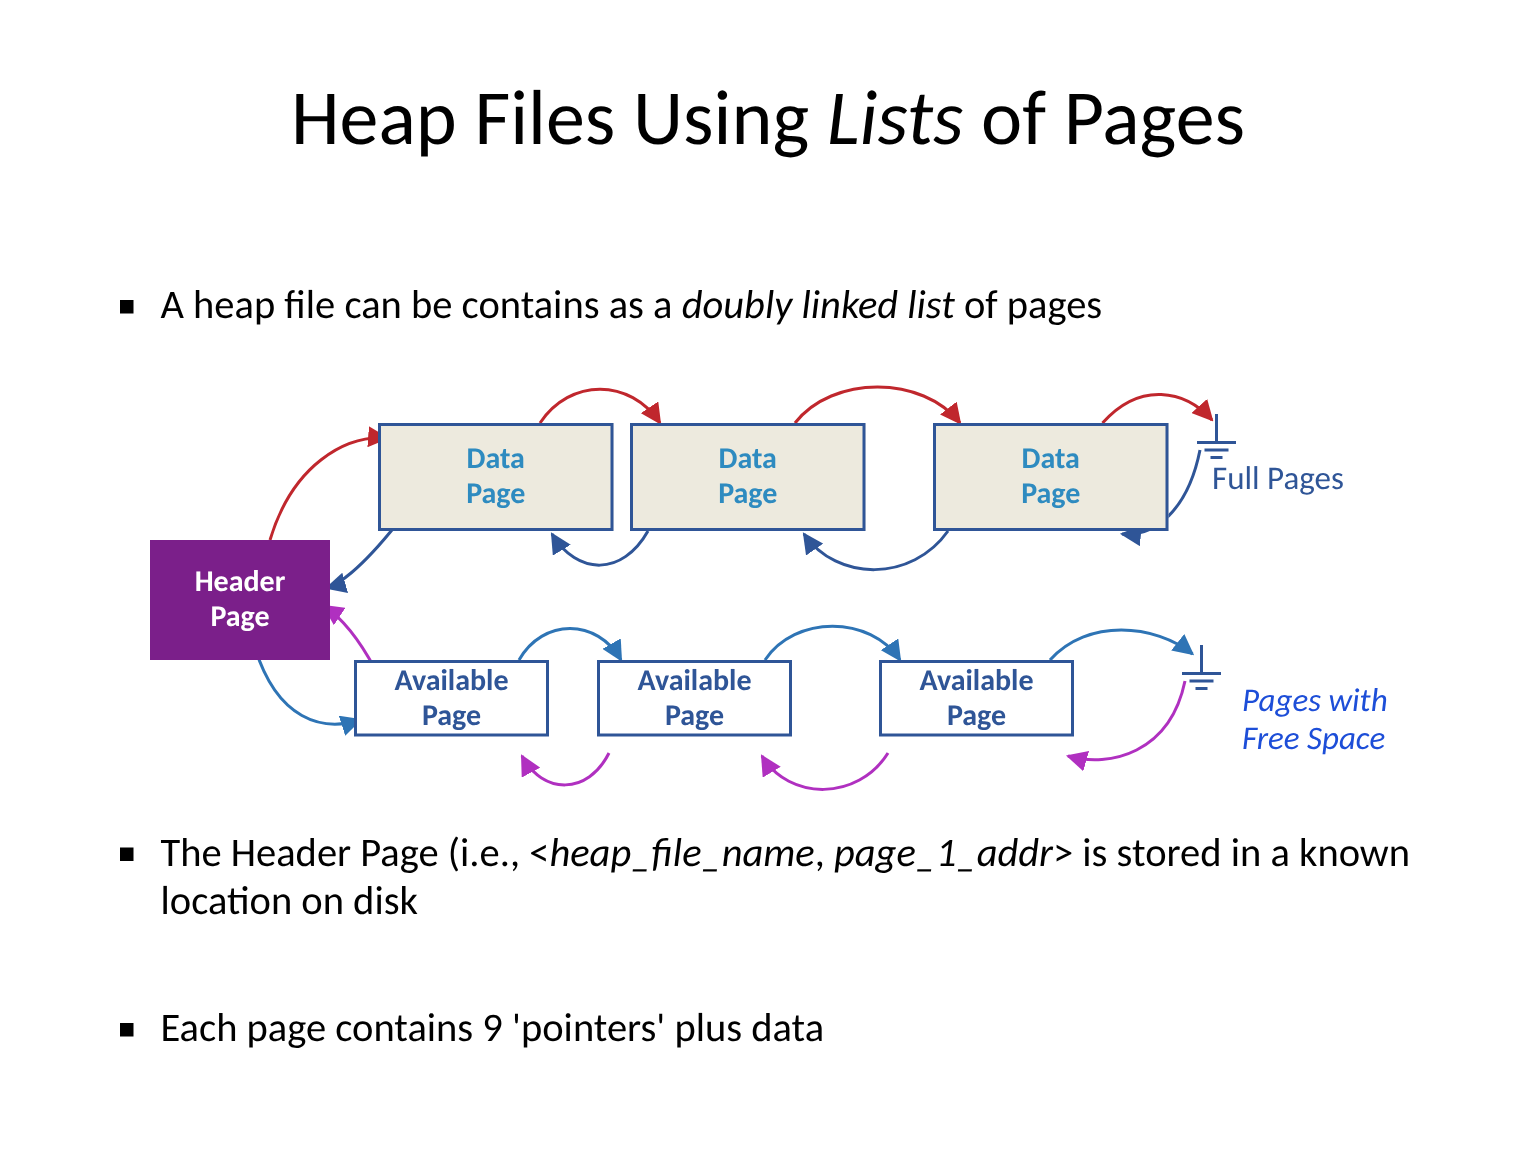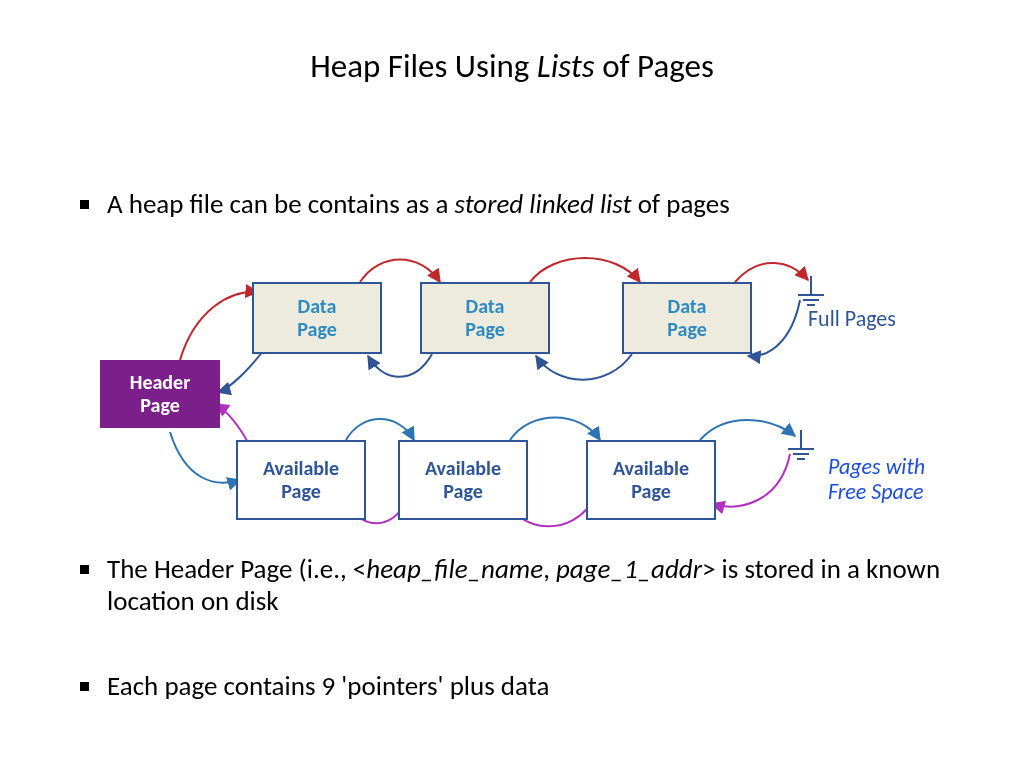--- a/index.html
+++ b/index.html
@@ -16,21 +16,21 @@
     width: 1024px;
     height: 768px;
     box-sizing: border-box;
   }
   .title {
     position: absolute;
     top: 46px;
     left: 0;
     width: 1024px;
     text-align: center;
-    font-size: 33px;
+    font-size: 52px;
     font-weight: 400;
   }
   .title .italic { font-style: italic; }
   .bullets {
     position: absolute;
     left: 80px;
     width: 880px;
     font-size: 27px;
     line-height: 1.2;
   }
@@ -61,37 +61,37 @@
     display: flex;
     align-items: center;
     justify-content: center;
     text-align: center;
     font-size: 20px;
     font-weight: 700;
     line-height: 1.15;
   }
   .header-box {
     left: 100px; top: 120px;
-    width: 120px; height: 68px;
+    width: 120px; height: 80px;
     background: #7B1F8A;
     border-color: #7B1F8A;
     color: #fff;
   }
   .data-box {
-    width: 130px; height: 72px;
+    width: 157px; height: 72px;
     background: #EDEADE;
     border-color: #2F5597;
     color: #2E8BC0;
     top: 42px;
   }
   .data-box.d1 { left: 252px; }
   .data-box.d2 { left: 420px; }
   .data-box.d3 { left: 622px; }
   .avail-box {
-    width: 130px; height: 80px;
+    width: 130px; height: 51px;
     background: #fff;
     border-color: #2F5597;
     color: #2F5597;
     top: 200px;
   }
   .avail-box.a1 { left: 236px; }
   .avail-box.a2 { left: 398px; }
   .avail-box.a3 { left: 586px; }
 
   
@@ -133,21 +133,21 @@
 <div class="slide">
 
   <div class="title">
     <span>Heap Files Using </span><span class="italic">Lists</span><span> of Pages</span>
   </div>
 
   <div class="bullets b1">
     <div class="bullet-row">
       <div class="sq"></div>
       <div>
-        <span>A heap file can be contains as a </span><span class="italic">stored linked list</span><span> of pages</span>
+        <span>A heap file can be contains as a </span><span class="italic">doubly linked list</span><span> of pages</span>
       </div>
     </div>
   </div>
 
   <div class="diagram">
 
     <svg class="arrows" viewBox="0 0 1024 300">
       <defs>
         <marker id="ah-red" viewBox="0 0 10 10" refX="9" refY="5" markerWidth="7" markerHeight="7" orient="auto-start-reverse">
           <path d="M 0 0 L 10 5 L 0 10 z" fill="#C0272D"></path>

